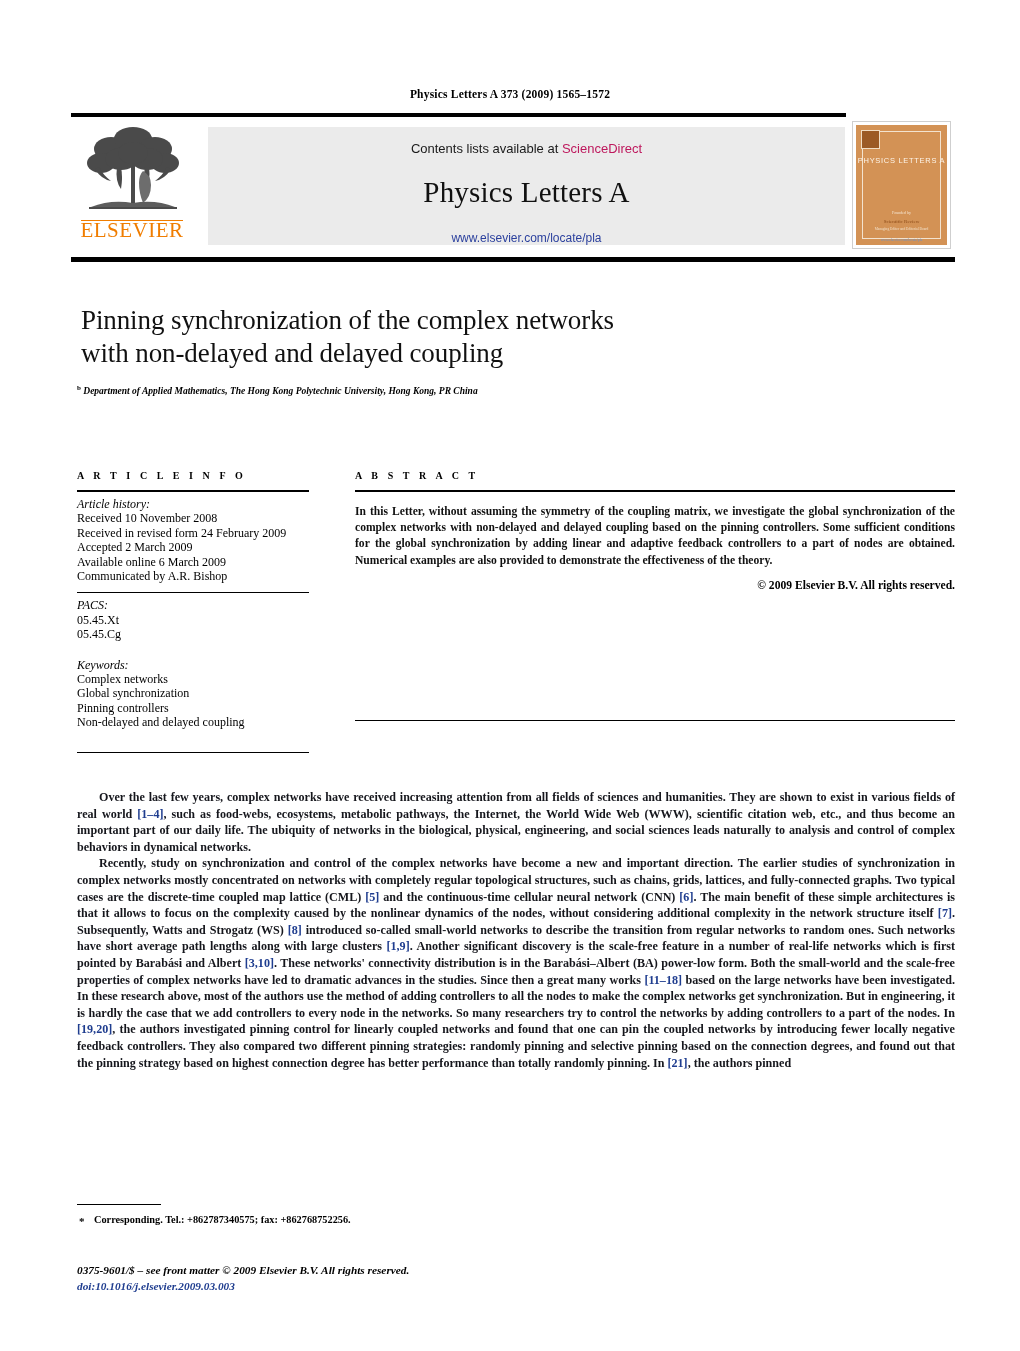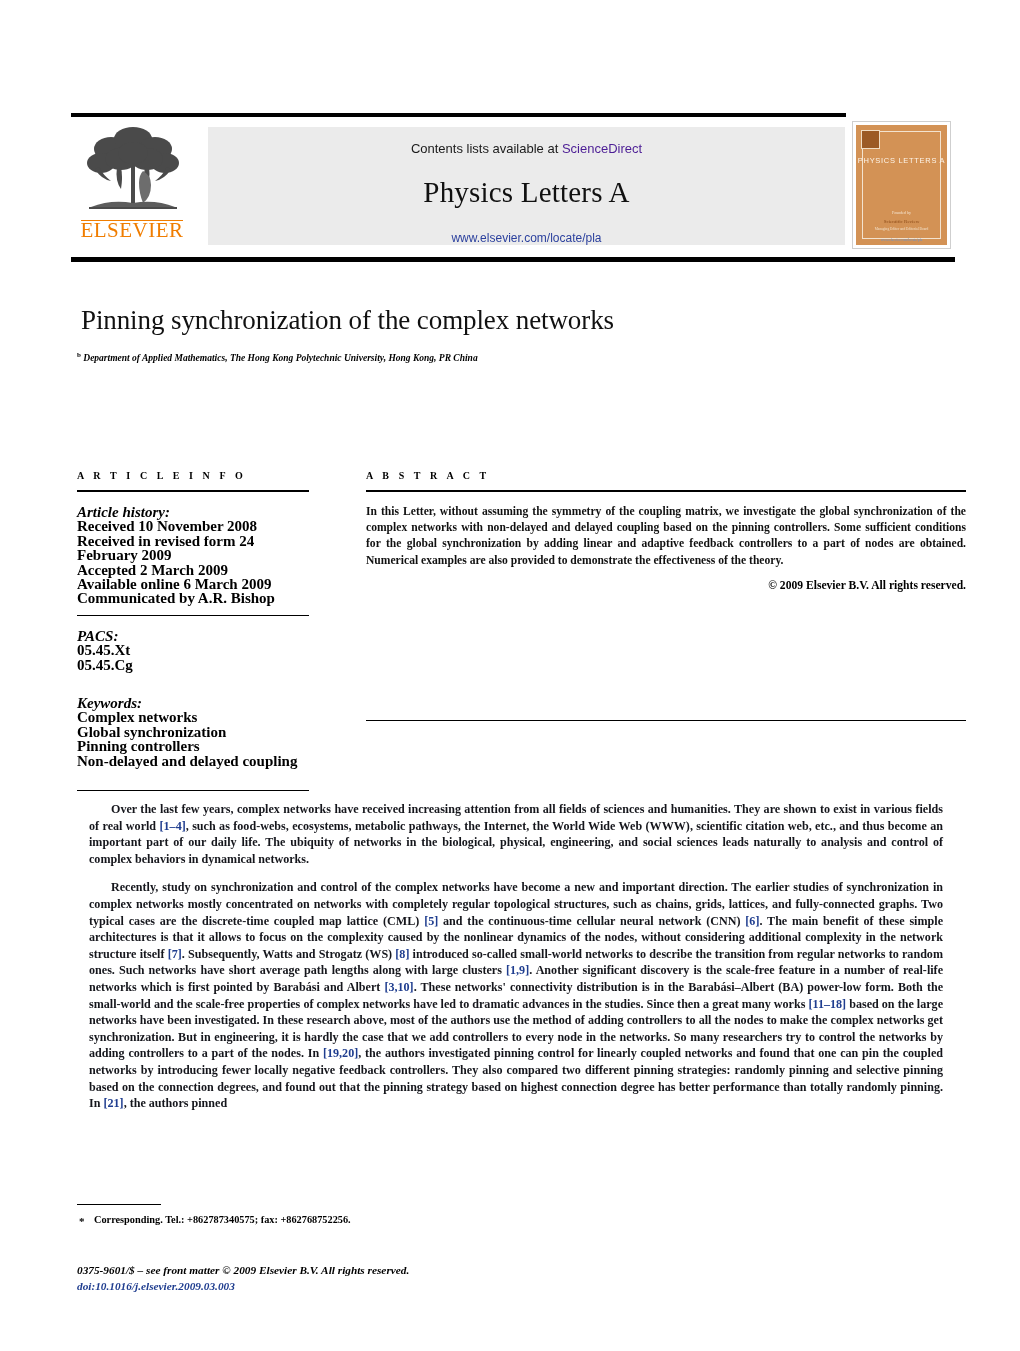--- a/index.html
+++ b/index.html
@@ -102,21 +102,21 @@
     background: #ebebeb;
     text-align: center;
   }
   .banner-contents {
     margin-top: 14px;
     font-family: "Liberation Sans", sans-serif;
     font-size: 13px;
     color: #1a1a1a;
   }
   .sciencedirect-link {
-    color: #4c1d95;
+    color: #be185d;
     text-decoration: none;
   }
   .banner-journal {
     margin-top: 20px;
     font-family: "Liberation Serif", serif;
     font-size: 29px;
     color: #111;
     letter-spacing: 0.2px;
   }
   .banner-url {
@@ -260,43 +260,42 @@
     position: absolute;
     top: 0;
     left: 0;
     width: 232px;
   }
   .col-abs {
     position: absolute;
     top: 0;
     left: 278px;
     width: 600px;
-    margin-left: 11px;
   }
   .sec-head {
     font-family: "Liberation Serif", serif;
     font-size: 10px;
     font-weight: bold;
     letter-spacing: 3.6px;
   }
   .hr-thin {
     height: 1px;
     background: #000;
     margin-top: 9px;
   }
   .hr-thick {
     height: 2px;
     background: #000;
     margin-top: 9px;
   }
   .info-body {
-    margin-top: 13px;
-    font-size: 15px;
+    margin-top: 5px;
+    font-size: 12px;
     line-height: 14.4px;
-    font-weight: bold;
+    font-weight: normal;
   }
   .info-body .it {
     font-style: italic;
   }
   .info-gap {
     height: 11px;
   }
   .abs-body {
     margin-top: 12px;
     font-size: 11.6px;
@@ -322,21 +321,21 @@
   .sec-title {
     font-size: 13px;
     font-weight: bold;
     margin: 0 0 14px 0;
   }
   .para {
     font-size: 12.1px;
     line-height: 16.6px;
     text-align: justify;
     text-indent: 22px;
-    margin: 12px;
+    margin: 0;
     font-weight: bold;
     color: #15161c;
   }
   .ref {
     color: #1f3d8f;
   }
 
   
   .footnote {
     position: absolute;
@@ -382,20 +381,21 @@
   }
   .doi-link {
     color: #1f3d8f;
   }
 </style>
 </head>
 <body>
 
 <div class="page">
 
+  <div class="running-head">Physics Letters A 373 (2009) 1565–1572</div>
 
   <div class="masthead">
     <div class="rule-top"></div>
 
     <div class="elsevier-logo">
       <svg class="elsevier-tree" viewBox="0 0 104 92">
         <g fill="#4a4a4a">
           <path d="M50 86 L50 44 L46 40 L50 36 L50 30 L54 34 L54 40 L58 36 L54 44 L54 86 Z"></path>
           <ellipse cx="30" cy="26" rx="17" ry="12"></ellipse>
           <ellipse cx="52" cy="16" rx="19" ry="12"></ellipse>
@@ -439,20 +439,21 @@
         <div class="cover-foot4">www.elsevier.com/locate/pla</div>
       </div>
     </div>
 
     <div class="rule-bottom"></div>
   </div>
 
   <div class="title-block">
     <h1 class="article-title">
       <span>Pinning synchronization of the complex networks</span><br>
+      <span>with non-delayed and delayed coupling</span>
     </h1>
 
 
     <div class="affiliations">
       <div>
         <sup>b</sup>
         <span>Department of Applied Mathematics, The Hong Kong Polytechnic University, Hong Kong, PR China</span>
       </div>
     </div>
   </div>

